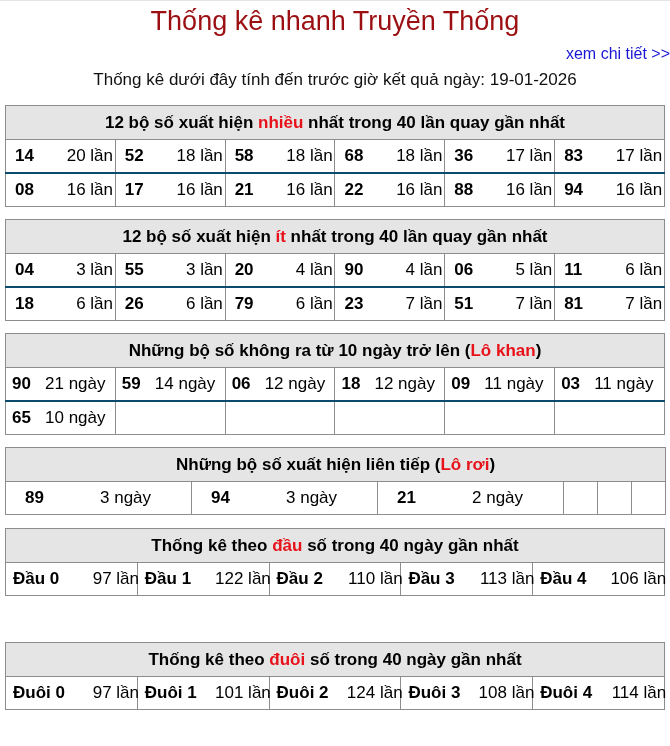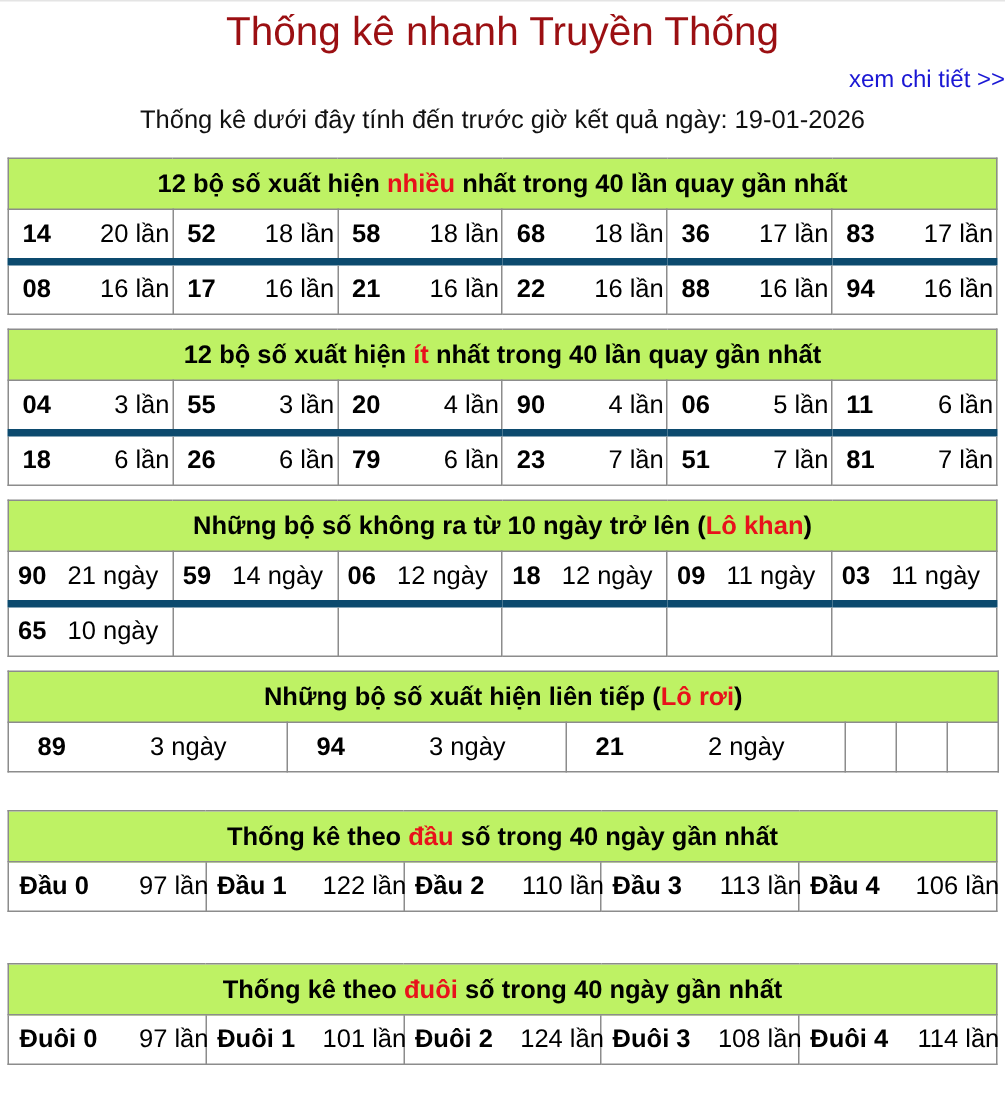--- a/index.html
+++ b/index.html
@@ -2,23 +2,23 @@
 <html><head>
 <meta charset="utf-8">
 <style>
   html, body { margin:0; padding:0; background:#fff; }
   body { width:670px; height:746px; font-family:"Liberation Sans", sans-serif; color:#000; position:relative; overflow:hidden; }
   .topline { position:absolute; left:0; top:0; width:670px; height:1px; background:#e4e4e4; }
   .title { position:absolute; left:0; top:6px; width:670px; text-align:center; font-size:27px; color:#9b0f12; }
   .link { position:absolute; left:0; top:45px; width:670px; text-align:right; font-size:16px; color:#1a17d4; }
   .subtitle { position:absolute; left:0; top:70px; width:670px; text-align:center; font-size:17px; color:#111; }
   table.st { position:absolute; left:5px; width:660px; border-collapse:collapse; table-layout:fixed; }
-  table.st th { background:#bef264; font-weight:bold; font-size:17px; height:33px; border:1px solid #8c8c8c; text-align:center; padding:0; }
+  table.st th { background:#e5e5e5; font-weight:bold; font-size:17px; height:33px; border:1px solid #8c8c8c; text-align:center; padding:0; }
   table.st td { border:1px solid #8c8c8c; height:32px; font-size:17px; padding:0; white-space:nowrap; }
-  table.st tr.r2 td { border-top:5px solid #0c4a6e; }
+  table.st tr.r2 td { border-top:2px solid #0c4a6e; }
   .red { color:#e8121b; }
   .num { font-weight:bold; display:inline-block; }
   .cnt { display:inline-block; }
   
   .t12 td .num { width:40px; padding-left:9px; }
   .t12 td .cnt { width:58px; text-align:right; }
   .tk td .num { width:33px; padding-left:6px; }
   .tk td .cnt { }
   .tr td .num { padding-left:19px; width:75px; }
   .tdd td .num { padding-left:7px; width:68px; }
@@ -121,21 +121,21 @@
     <td><span class="num">89</span><span class="cnt">3 ngày</span></td>
     <td><span class="num">94</span><span class="cnt">3 ngày</span></td>
     <td><span class="num">21</span><span class="cnt">2 ngày</span></td>
     <td></td>
     <td></td>
     <td></td>
   </tr>
 </tbody>
   </table>
 
-<table class="st tdd" style="top:540px;">
+<table class="st tdd" style="top:528px;">
   <tbody>
       <tr>
         <th colspan="5"><span>Thống kê theo </span><span class="red">đầu</span><span> số trong 40 ngày gần nhất</span></th>
       </tr>
   <tr class="r1">
     <td><span class="num">Đầu 0</span><span class="cnt">97 lần</span></td>
     <td><span class="num">Đầu 1</span><span class="cnt">122 lần</span></td>
     <td><span class="num">Đầu 2</span><span class="cnt">110 lần</span></td>
     <td><span class="num">Đầu 3</span><span class="cnt">113 lần</span></td>
     <td><span class="num">Đầu 4</span><span class="cnt">106 lần</span></td>

